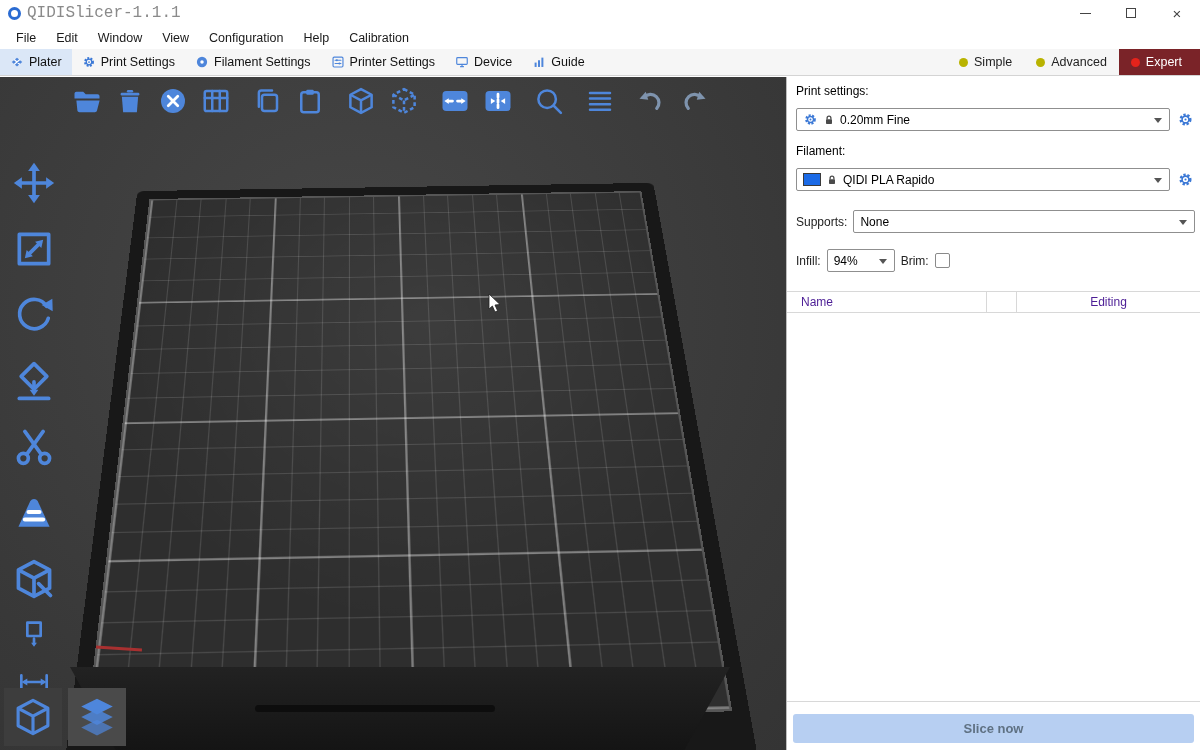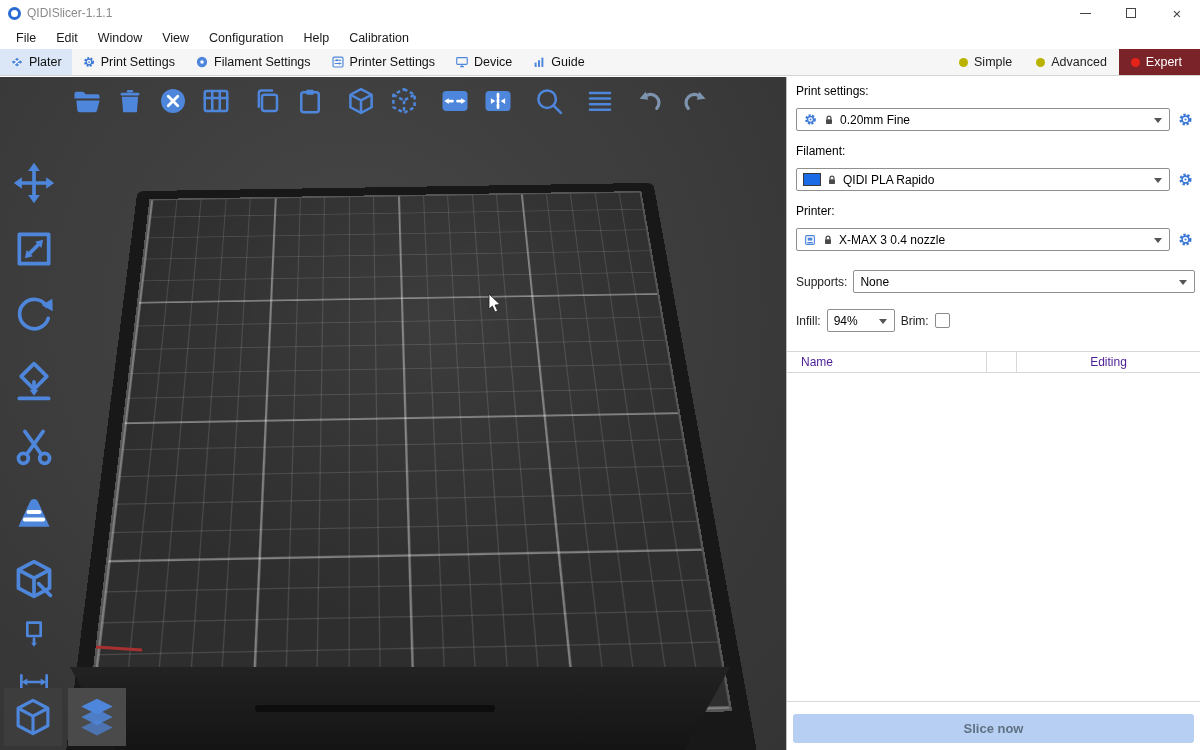--- a/index.html
+++ b/index.html
@@ -2,21 +2,21 @@
 <html><head>
 <meta charset="utf-8">
 <style>
   * { box-sizing: border-box; margin: 0; padding: 0; }
   html,body { width:1200px; height:750px; overflow:hidden; }
   body { font-family:"Liberation Sans", sans-serif; background:#fff; position:relative; font-size:12px; color:#222; }
 
   
   .titlebar { height:26px; display:flex; align-items:center; background:#fff; }
   .app-logo { width:13px; height:13px; border:3px solid #2a6bd2; border-radius:50%; margin:0 6px 0 8px; }
-  .title-text { color:#8a8a8a; font-size:12px; }
+  .title-text { color:#8a8a8a; font-size:16px;font-family:Liberation Mono, monospace; }
   .win-controls { margin-left:auto; display:flex; height:26px; }
   .win-btn { width:46px; height:26px; display:flex; align-items:center; justify-content:center; color:#444; }
   .glyph-min { width:11px; height:1px; background:#444; }
   .glyph-max { width:10px; height:10px; border:1px solid #444; }
   .glyph-close { font-size:15px; line-height:1; }
 
   
   .menubar { height:23px; display:flex; align-items:center; background:#fff; padding-left:6px; }
   .menu-item { padding:3px 10px; font-size:12.5px; color:#1a1a1a; }
 
@@ -437,39 +437,20 @@
           </svg>
         <span>QIDI PLA Rapido</span>
       </div>
       <button class="gear-btn">
         <svg viewBox="0 0 24 24">
             <use href="#gear" stroke="#3c79d6" fill="#3c79d6"></use>
           </svg>
       </button>
     </div>
 
-    <div class="group-label">Printer:</div>
-    <div class="combo-row">
-      <div class="combo">
-        <svg viewBox="0 0 24 24" width="14" height="14">
-          <rect x="4.5" y="4.5" width="15" height="15" rx="2" class="s"></rect>
-          <rect x="8" y="8" width="8" height="5" class="f"></rect>
-          <path d="M8 16.5h8" class="s" stroke-width="1.6"></path>
-        </svg>
-        <svg viewBox="0 0 24 24" width="12" height="12">
-            <use href="#lock" stroke="#4a4a4a" fill="#4a4a4a"></use>
-          </svg>
-        <span>X-MAX 3 0.4 nozzle</span>
-      </div>
-      <button class="gear-btn">
-        <svg viewBox="0 0 24 24">
-            <use href="#gear" stroke="#3c79d6" fill="#3c79d6"></use>
-          </svg>
-      </button>
-    </div>
 
     <div class="supports-row">
       <span>Supports:</span>
       <div class="combo">
         <span>None</span>
       </div>
     </div>
 
     <div class="infill-row">
       <span>Infill:</span>

